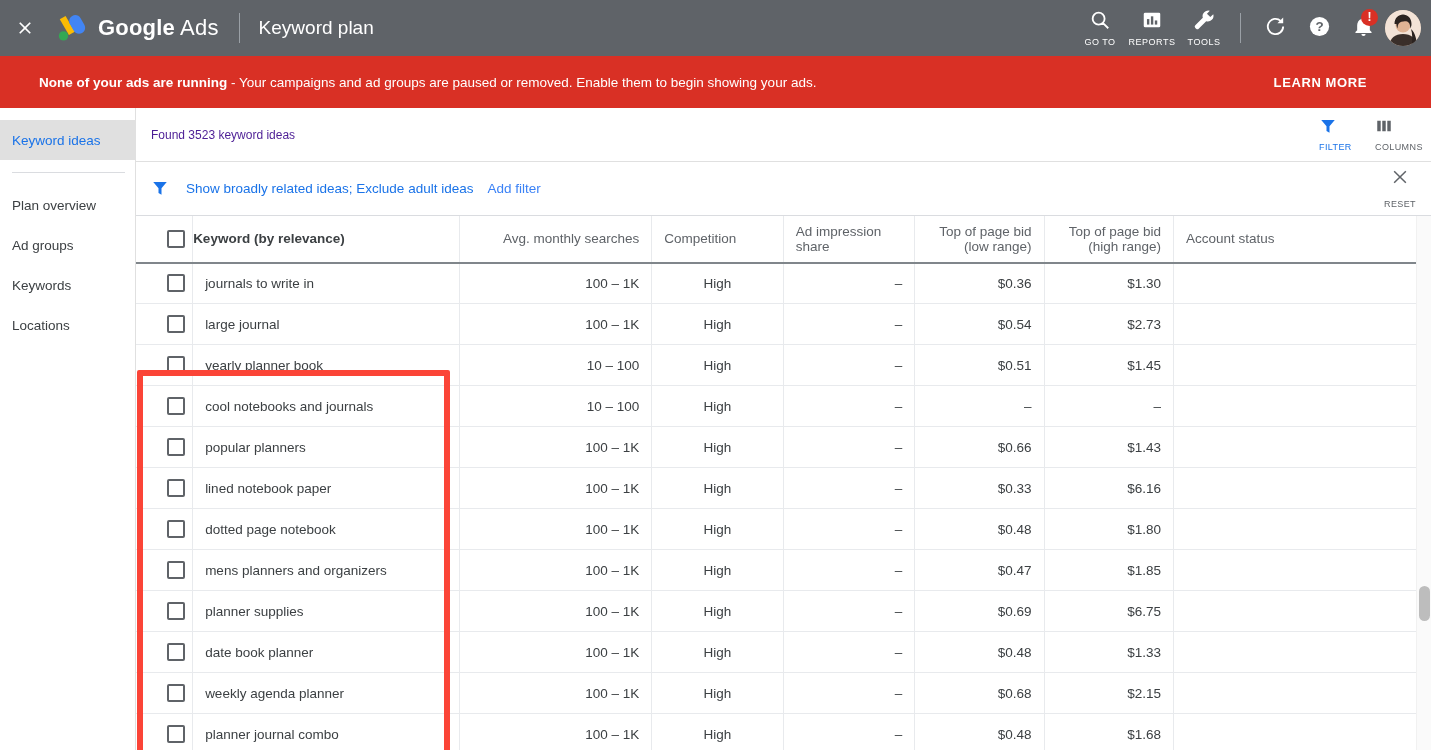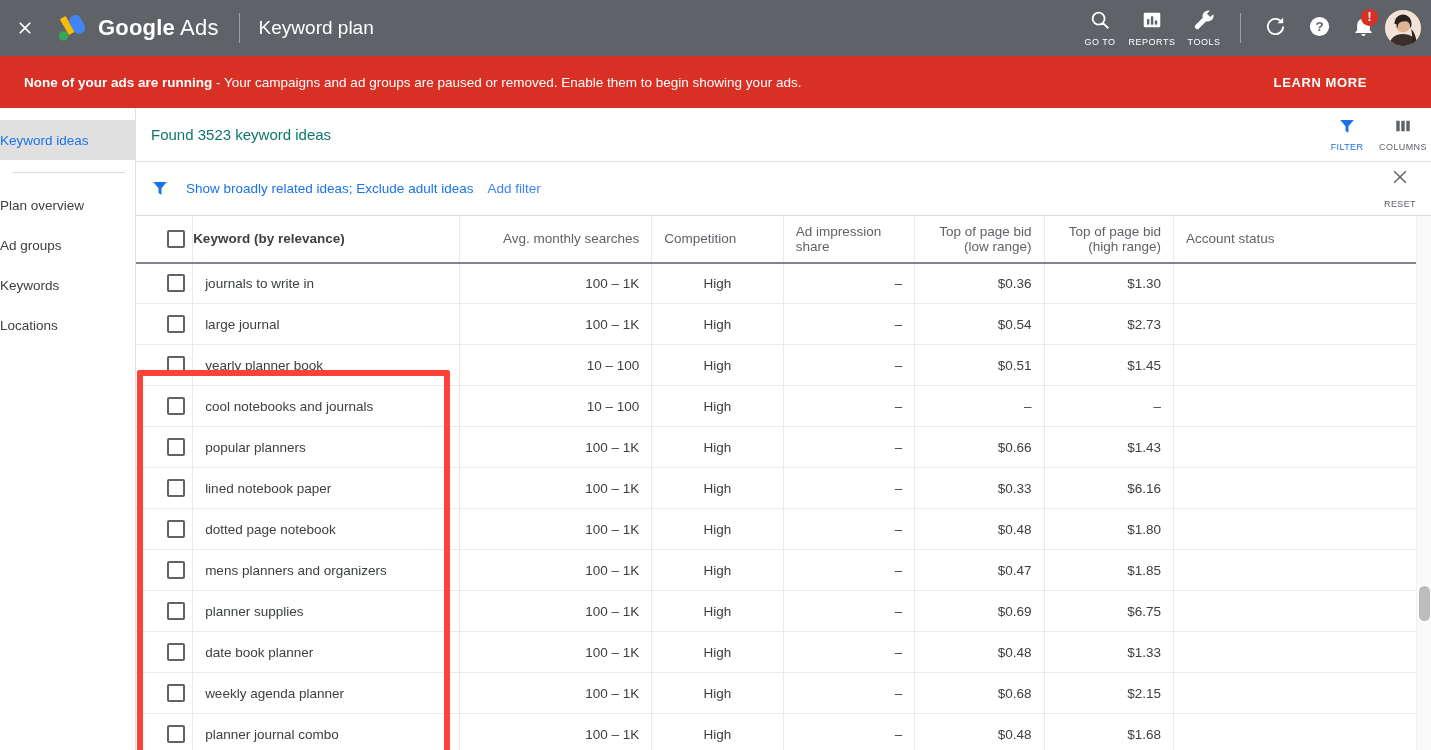--- a/index.html
+++ b/index.html
@@ -117,21 +117,21 @@
   
   .banner {
     height: 52px;
     background: #d93025;
     display: flex;
     align-items: center;
     padding: 0 24px 0 24px;
     color: #fff;
   }
   .banner-text { font-size: 13.5px; }
-  .banner-text b { font-weight: 700; }
+  .banner-text b { font-weight: 700; margin-left: 15px; }
   .banner-learn {
     margin-left: auto;
     font-size: 13px;
     font-weight: 700;
     letter-spacing: .6px;
     color: #fff;
     cursor: pointer;
     padding-right: 40px;
   }
 
@@ -144,21 +144,21 @@
     width: 136px;
     flex: none;
     background: #fff;
     border-right: 1px solid #e0e0e0;
     padding-top: 12px;
   }
   .side-item {
     height: 40px;
     display: flex;
     align-items: center;
-    padding-left: 0;
+    padding-left: 12px;
     font-size: 13.5px;
     color: #3c4043;
     cursor: pointer;
   }
   .side-item.active {
     background: #e0e0e0;
     color: #1a73e8;
   }
   .side-rule {
     height: 1px;
@@ -175,27 +175,26 @@
   }
 
   
   .found-bar {
     height: 54px;
     display: flex;
     align-items: center;
     padding-left: 15px;
     border-bottom: 1px solid #e0e0e0;
   }
-  .found-text { font-size: 15px; color: #0f766e; }
+  .found-text { font-size: 12px; color: #4c1d95; }
   .found-actions { margin-left: auto; display: flex; height: 54px; }
   .toolbtn {
     width: 56px;
     display: flex;
     flex-direction: column;
-    align-items: center;
     justify-content: center;
     gap: 3px;
     cursor: pointer;
   }
   .toolbtn .lbl {
     font-size: 9px;
     letter-spacing: .4px;
     text-transform: uppercase;
   }
   .toolbtn.blue .lbl { color: #1a73e8; }

